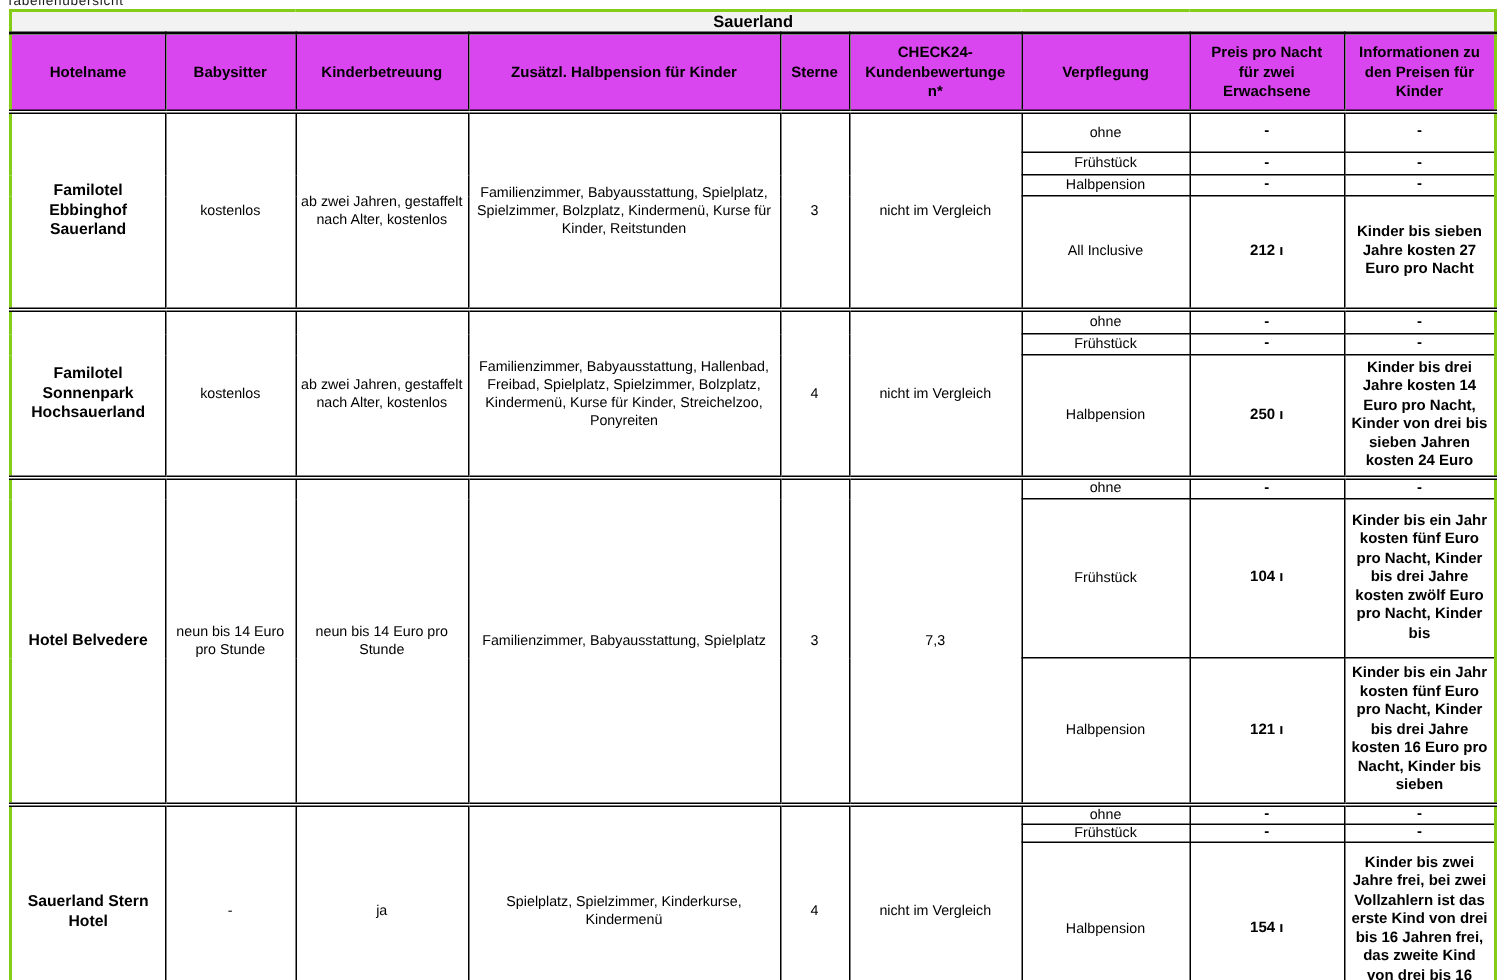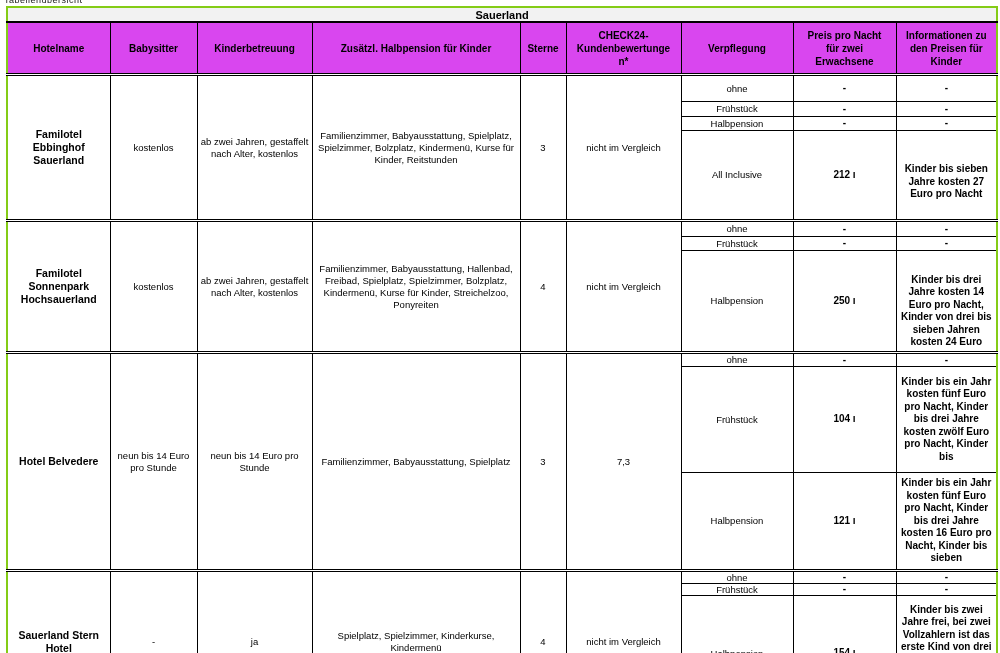--- a/index.html
+++ b/index.html
@@ -129,21 +129,21 @@
         </td>
       </tr>
       <tr style="height: 59px;">
         <td class="c-art">
           <div class="cbox" style="height: 56px;">All Inclusive</div>
         </td>
         <td class="c-preis">
           <div class="cbox" style="height: 56px;">212 ı</div>
         </td>
         <td class="c-info">
-          <div class="cbox" style="height: 72px; margin-top: 14px;">Kinder bis sieben Jahre kosten 27 Euro pro Nacht</div>
+          <div class="cbox" style="height: 72px;">Kinder bis sieben Jahre kosten 27 Euro pro Nacht</div>
         </td>
       </tr>
     </tbody>
     <tbody class="hotel-block">
       <tr style="height: 15px;">
         <td rowspan="3" class="c-hotelname">Familotel Sonnenpark Hochsauerland</td>
         <td rowspan="3" class="c-babysitter">kostenlos</td>
         <td rowspan="3" class="c-kinderbetreuung">ab zwei Jahren, gestaffelt nach Alter, kostenlos</td>
         <td rowspan="3" class="c-leistungen">Familienzimmer, Babyausstattung, Hallenbad, Freibad, Spielplatz, Spielzimmer, Bolzplatz, Kindermenü, Kurse für Kinder, Streichelzoo, Ponyreiten</td>
         <td rowspan="3" class="c-sterne">4</td>
@@ -170,21 +170,21 @@
         </td>
       </tr>
       <tr style="height: 81px;">
         <td class="c-art">
           <div class="cbox" style="height: 78px;">Halbpension</div>
         </td>
         <td class="c-preis">
           <div class="cbox" style="height: 78px;">250 ı</div>
         </td>
         <td class="c-info">
-          <div class="cbox" style="height: 78px; margin-top: 20px;">Kinder bis drei Jahre kosten 14 Euro pro Nacht, Kinder von drei bis sieben Jahren kosten 24 Euro</div>
+          <div class="cbox" style="height: 78px;">Kinder bis drei Jahre kosten 14 Euro pro Nacht, Kinder von drei bis sieben Jahren kosten 24 Euro</div>
         </td>
       </tr>
     </tbody>
     <tbody class="hotel-block">
       <tr style="height: 13px;">
         <td rowspan="3" class="c-hotelname">Hotel Belvedere</td>
         <td rowspan="3" class="c-babysitter">neun bis 14 Euro pro Stunde</td>
         <td rowspan="3" class="c-kinderbetreuung">neun bis 14 Euro pro Stunde</td>
         <td rowspan="3" class="c-leistungen">Familienzimmer, Babyausstattung, Spielplatz</td>
         <td rowspan="3" class="c-sterne">3</td>

